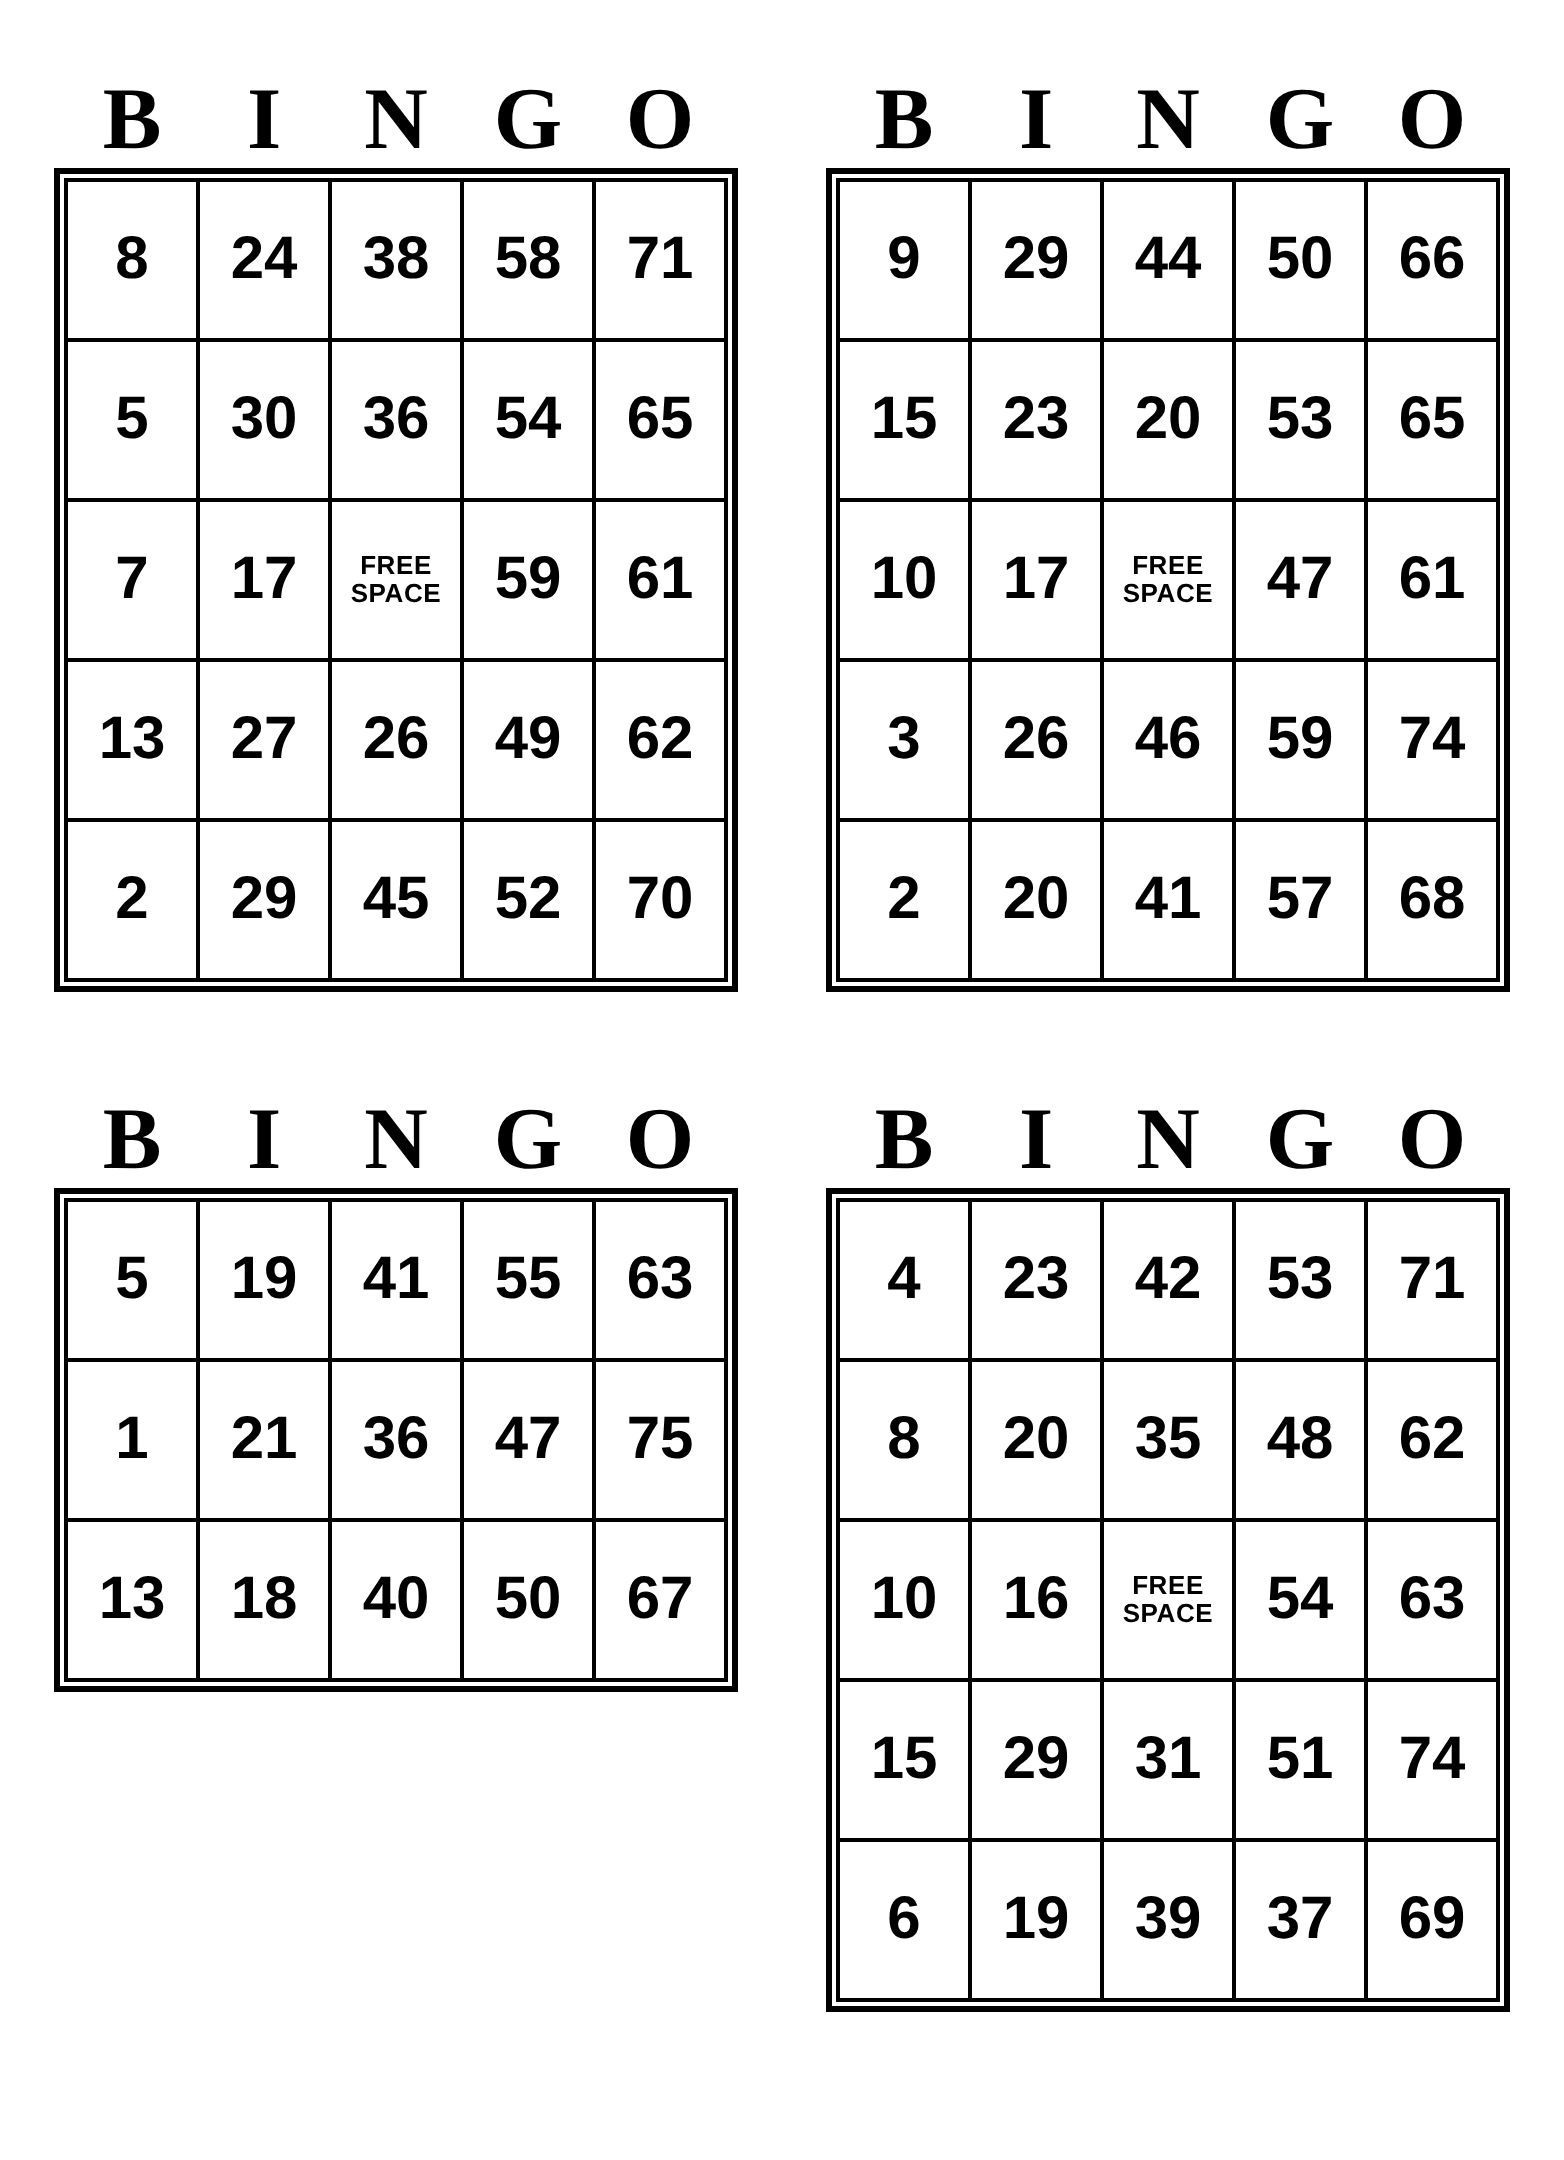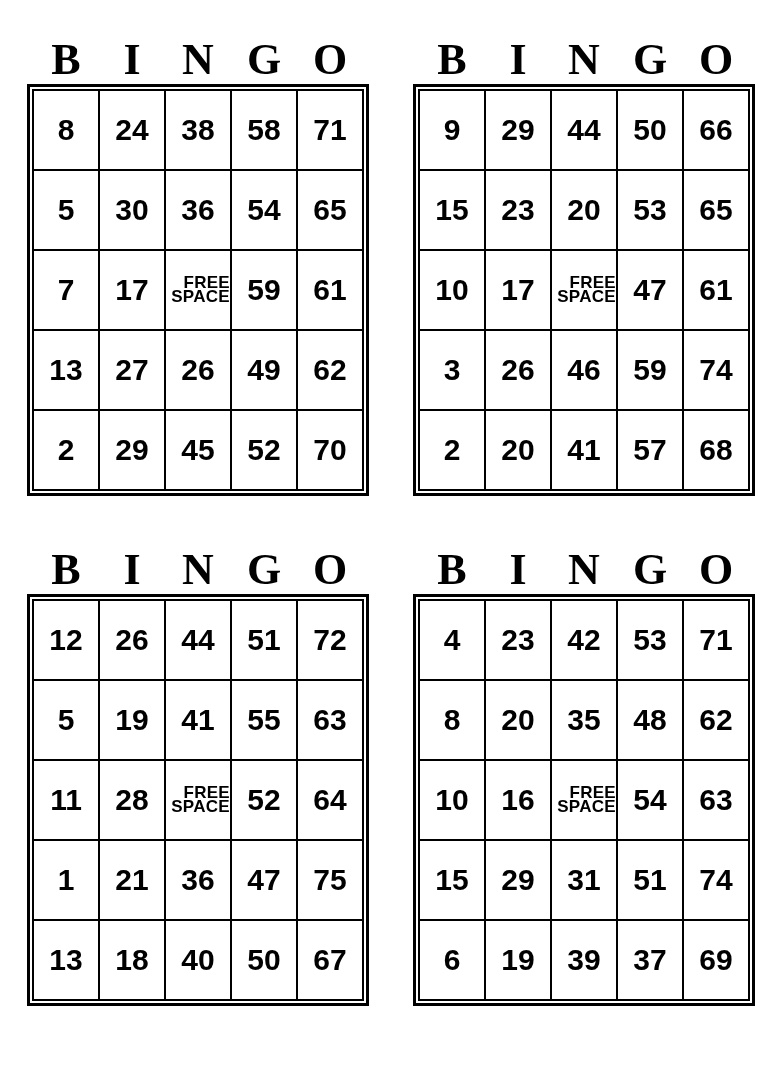--- a/index.html
+++ b/index.html
@@ -71,24 +71,23 @@
     height: 78px;
     border: 2px solid #000;
     text-align: center;
     vertical-align: middle;
     font-family: "Liberation Sans", sans-serif;
     font-weight: bold;
     font-size: 30px;
     padding: 0;
   }
   .grid td.free {
-    font-size: 17px;
+    font-size: 13px;
     line-height: 14px;
     letter-spacing: 0.3px;
-    text-align: right;
   }
   .free-line { display: block; }
 </style>
 </head>
 <body>
 
 <div class="page">
 
   <div class="card-row first">
 
@@ -208,43 +207,26 @@
       <div class="header">
         <span class="letter">B</span>
         <span class="letter">I</span>
         <span class="letter">N</span>
         <span class="letter">G</span>
         <span class="letter">O</span>
       </div>
       <div class="grid-outer">
         <table class="grid">
           <tbody>
-              <tr>
-            <td>12</td>
-            <td>26</td>
-            <td>44</td>
-            <td>51</td>
-            <td>72</td>
-          </tr>
           <tr>
             <td>5</td>
             <td>19</td>
             <td>41</td>
             <td>55</td>
             <td>63</td>
-          </tr>
-          <tr>
-            <td>11</td>
-            <td>28</td>
-            <td class="free">
-                  <span class="free-line">FREE</span>
-                  <span class="free-line">SPACE</span>
-                </td>
-            <td>52</td>
-            <td>64</td>
           </tr>
           <tr>
             <td>1</td>
             <td>21</td>
             <td>36</td>
             <td>47</td>
             <td>75</td>
           </tr>
           <tr>
             <td>13</td>

